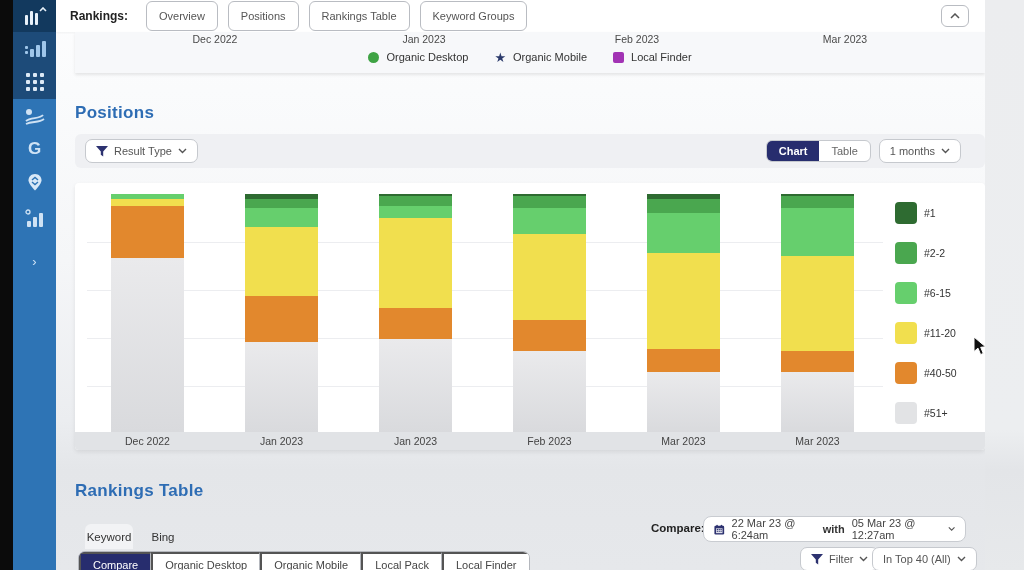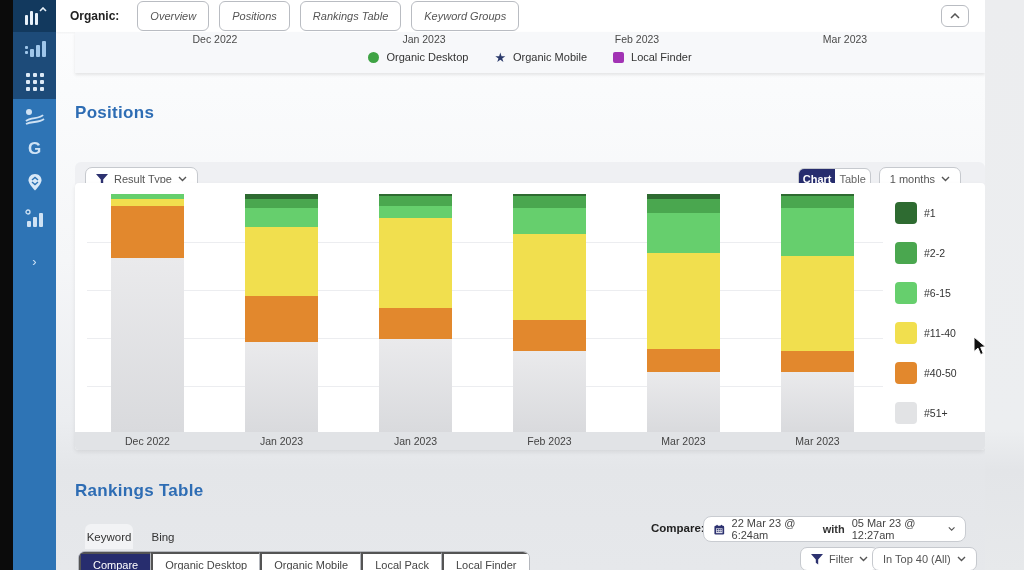--- a/index.html
+++ b/index.html
@@ -26,48 +26,48 @@
     background:linear-gradient(180deg,#fdfdfe 0px,#fafbfc 90px,#f5f6f8 260px,#ebedf0 420px,#e4e6e9 470px,#e6e8eb 570px); }
   .gutter { position:absolute; left:985px; top:0; width:39px; height:570px;
     background:linear-gradient(180deg,#ecedef 0px,#eceef0 430px,#e3e5e8 470px,#e7e9eb 570px); }
 
   
   .navbar { position:absolute; left:0; top:0; width:929px; height:32px; background:#ffffff;
     display:flex; align-items:center; padding-left:14px; box-shadow:0 1px 2px rgba(0,0,0,.05); }
   .nav-label { font-size:12px; font-weight:bold; color:#222; margin-right:18px; }
   .nav-btns { display:flex; gap:10px; }
   .nav-btn { background:#fff; border:1px solid #b9bcc2; border-radius:6px; font-size:11px;
-    color:#555; padding:8px 12px; font-family:inherit; cursor:pointer;font-style:italic; }
+    color:#555; padding:8px 12px; font-family:inherit; cursor:pointer; }
   .collapse-btn { position:absolute; right:16px; top:5px; width:28px; height:22px; background:#fff;
     border:1px solid #b9bcc2; border-radius:6px; display:flex; align-items:center; justify-content:center; cursor:pointer; }
 
   
   .topcard { position:absolute; left:19px; top:32px; width:910px; height:41px; background:#f7f8fa;
     box-shadow:0 2px 3px rgba(0,0,0,.09); }
   .top-axis-label { position:absolute; top:1px; width:80px; text-align:center; font-size:10.5px; color:#4a4a4a; }
   .top-legend { position:absolute; left:0; top:19px; width:910px; display:flex; justify-content:center;
     gap:26px; align-items:center; }
   .tl-item { display:flex; align-items:center; gap:7px; font-size:11px; color:#333; }
   .tl-circle { width:11px; height:11px; border-radius:50%; }
   .tl-star { font-size:13px; line-height:11px; }
   .tl-square { width:11px; height:11px; border-radius:2px; }
 
   
   .sec-title { position:absolute; left:19px; font-size:17px; font-weight:bold; color:#2e6db4; letter-spacing:.3px; }
   .pos-title { top:103px; }
   .rank-title { top:481px; }
 
   
-  .toolbar { position:absolute; left:19px; top:162px; width:910px; height:34px; background:#eff0f3;
+  .toolbar { position:absolute; left:19px; top:134px; width:910px; height:34px; background:#eff0f3;
     border-radius:6px; display:flex; align-items:center; padding:0 24px 0 10px; }
   .ctl-btn { background:#fff; border:1px solid #c6c9ce; border-radius:7px; height:24px;
     display:flex; align-items:center; gap:6px; padding:0 10px; font-size:11px; color:#555; cursor:pointer; }
   .toggle { margin-left:auto; display:flex; border:1px solid #c6c9ce; border-radius:6px; overflow:hidden;
     height:22px; background:#fff; }
-  .toggle span { font-size:11px; padding:4px 4px; color:#666; cursor:pointer;text-align:right; }
+  .toggle span { font-size:11px; padding:4px 12px; color:#666; cursor:pointer;text-align:right; }
   .toggle .active { background:#272d6e; color:#fff; font-weight:bold; }
   .months { margin-left:8px; }
   .chev { display:block; }
 
   
   .chartcard { position:absolute; left:19px; top:183px; width:910px; height:267px; background:#fff;
     border-radius:4px; box-shadow:0 2px 4px rgba(0,0,0,.08); }
   .plot { position:absolute; left:0; top:11px; width:910px; height:238px; }
   .gridline { position:absolute; left:12px; width:796px; height:1px; background:#ecedf0; }
   .bar { position:absolute; top:0; width:73px; height:238px; display:flex; flex-direction:column; }
@@ -167,21 +167,21 @@
             <rect x="14" y="4" width="4" height="14" rx="1"></rect>
           </g>
         </svg>
     </div>
     <div class="side-item si-8">›</div>
   </div>
 
   <div class="content">
 
     <div class="navbar">
-      <span class="nav-label">Organic:</span>
+      <span class="nav-label">Rankings:</span>
       <div class="nav-btns">
           <button class="nav-btn">Overview</button>
           <button class="nav-btn">Positions</button>
           <button class="nav-btn">Rankings Table</button>
           <button class="nav-btn">Keyword Groups</button>
         </div>
       <div class="collapse-btn">
         <svg class="chev" width="10" height="6" viewBox="0 0 10 6">
             <path d="M1 5 L5 1 L9 5" stroke="#555" stroke-width="1.5" fill="none"></path>
           </svg>
@@ -304,21 +304,21 @@
           <div class="cl-item">
             <div class="cl-swatch" style="background: rgb(74, 167, 79);"></div>
             <div class="cl-label">#2-2</div>
           </div>
           <div class="cl-item">
             <div class="cl-swatch" style="background: rgb(102, 207, 109);"></div>
             <div class="cl-label">#6-15</div>
           </div>
           <div class="cl-item">
             <div class="cl-swatch" style="background: rgb(241, 223, 78);"></div>
-            <div class="cl-label">#11-40</div>
+            <div class="cl-label">#11-20</div>
           </div>
           <div class="cl-item">
             <div class="cl-swatch" style="background: rgb(226, 136, 45);"></div>
             <div class="cl-label">#40-50</div>
           </div>
           <div class="cl-item">
             <div class="cl-swatch" style="background: rgb(226, 227, 229);"></div>
             <div class="cl-label">#51+</div>
           </div>
         </div>

